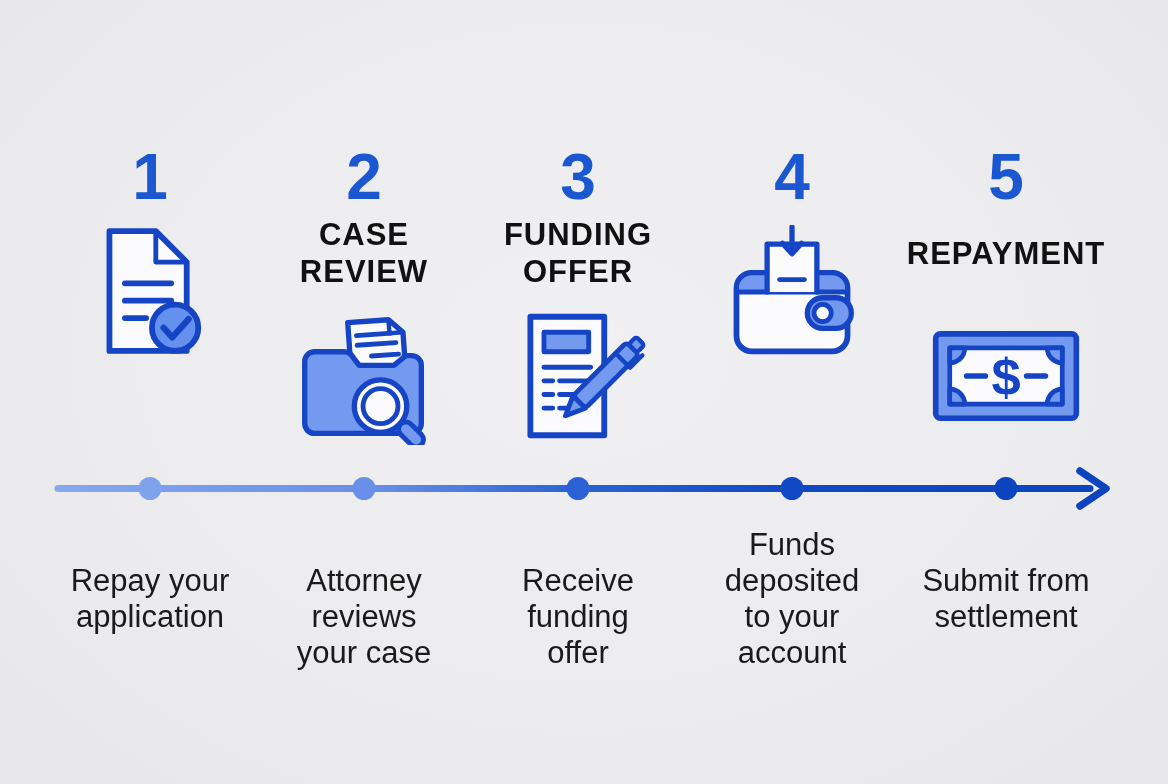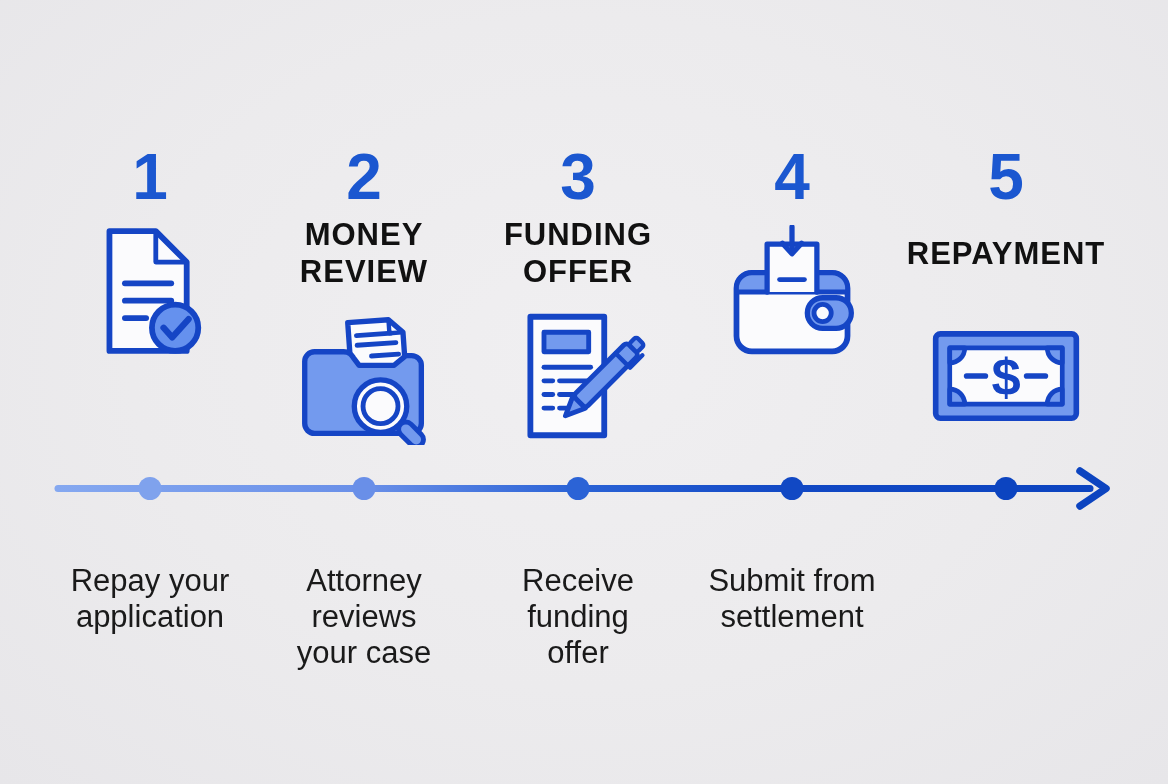--- a/index.html
+++ b/index.html
@@ -102,21 +102,21 @@
           <line class="s" stroke-width="6" x1="32" y1="80" x2="80" y2="80"></line>
           <line class="s" stroke-width="6" x1="32" y1="98" x2="54" y2="98"></line>
           <circle class="s f-m" stroke-width="6" cx="84" cy="108" r="24"></circle>
           <path class="s f-n" stroke-width="6.5" d="M72,108 L81,118 L98,99"></path>
         </svg>
       </div>
     </div>
 
     <div class="step">
       <div class="step-number">2</div>
-      <div class="step-title">MONEY
+      <div class="step-title">CASE
 REVIEW</div>
       <div class="step-icon">
         <svg width="138" height="138" viewBox="0 0 142 142" aria-label="folder-search-icon">
           <g transform="rotate(-4 84 40)">
             <path class="s f-w" stroke-width="5.5" d="M56,14 H98 L112,28 V62 H56 Z"></path>
             <path class="s f-n" stroke-width="4.5" d="M98,15 V28 H111"></path>
             <line class="s" stroke-width="5" x1="64" y1="28" x2="100" y2="28"></line>
             <line class="s" stroke-width="5" x1="64" y1="38" x2="104" y2="38"></line>
             <line class="s" stroke-width="5" x1="78" y1="50" x2="106" y2="50"></line>
           </g>
@@ -211,17 +211,21 @@
 
   <div class="captions-row">
     <div class="caption">Repay your
 application</div>
     <div class="caption">Attorney
 reviews
 your case</div>
     <div class="caption">Receive
 funding
 offer</div>
+    <div class="caption caption-up">Funds
+deposited
+to your
+account</div>
     <div class="caption">Submit from
 settlement</div>
   </div>
 
 </div>
 
 </body></html>

